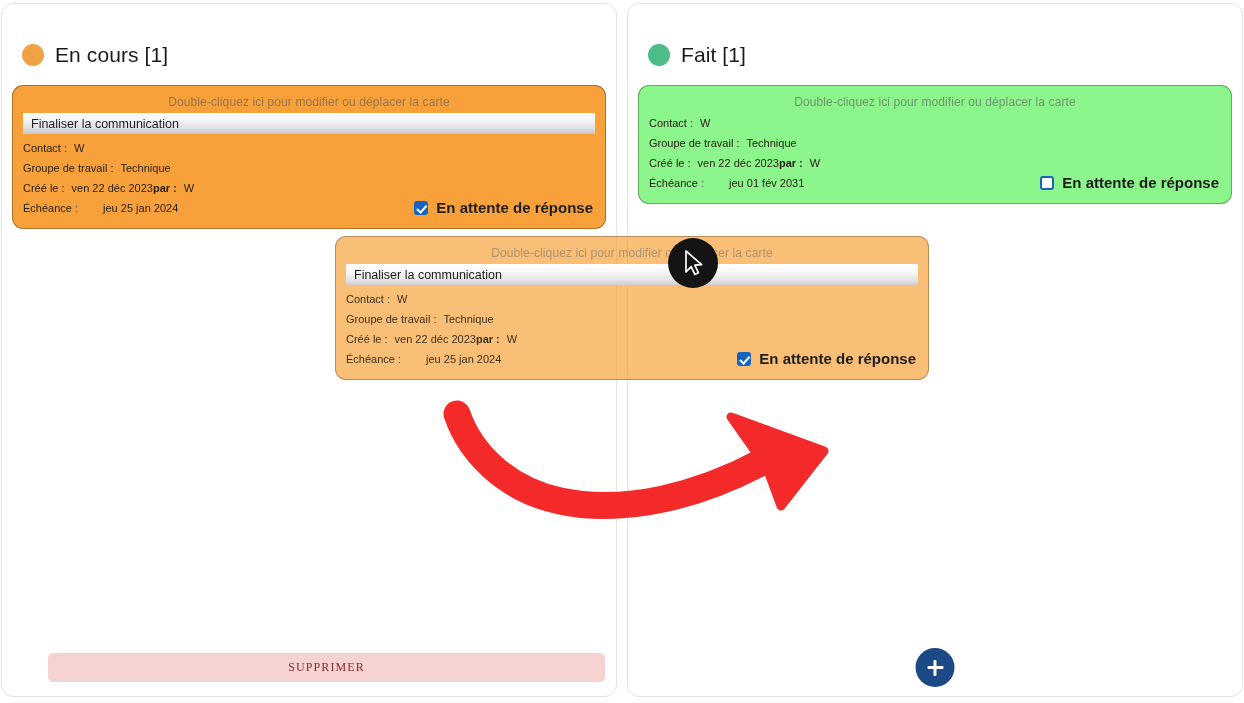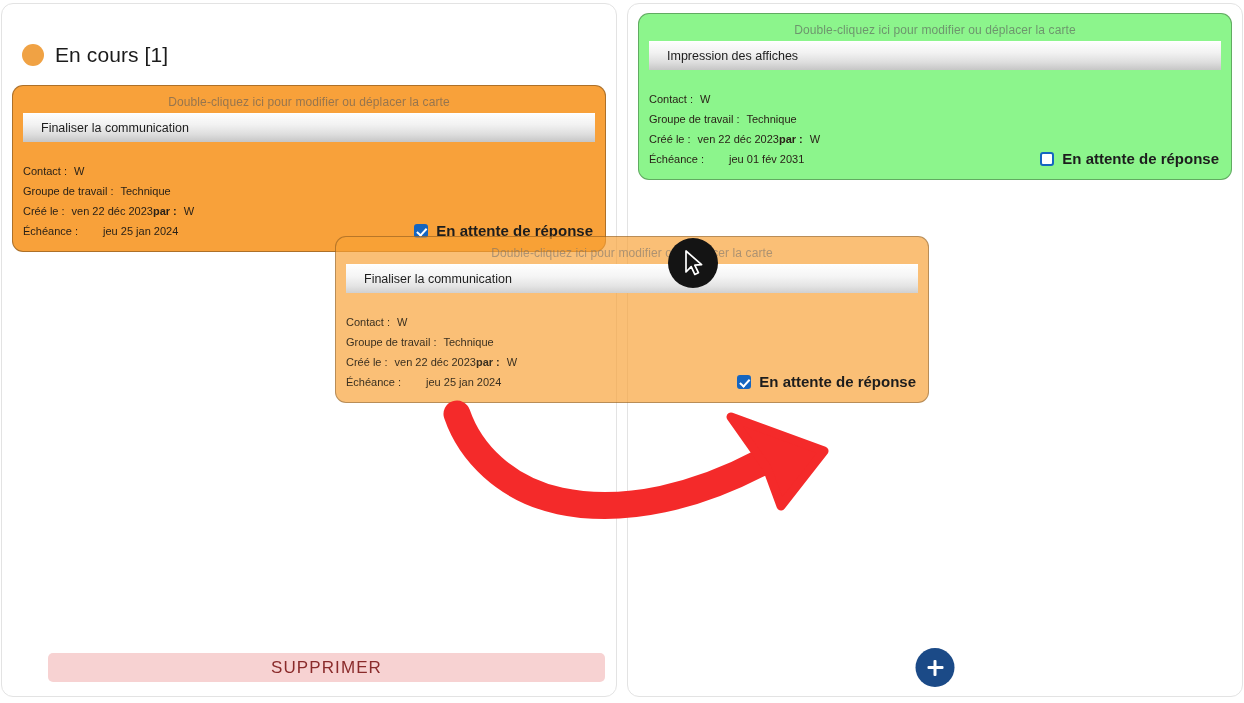--- a/index.html
+++ b/index.html
@@ -69,27 +69,27 @@
     text-align: center;
     font-size: 12px;
     color: rgba(90,90,90,0.62);
     padding: 3px 0 4px 0;
     letter-spacing: 0.1px;
     white-space: nowrap;
     overflow: hidden;
   }
 
   .card-title-bar {
-    height: 29px;
+    height: 21px;
     background: linear-gradient(to bottom, #fdfdfd 0%, #f2f2f2 38%, #dedede 72%, #c6c6c6 100%);
     border-top: 1px solid #ffffff;
     display: flex;
     align-items: center;
-    padding-left: 18px;
-    margin-bottom: 19px;
+    padding-left: 8px;
+    margin-bottom: 4px;
   }
 
   .card-title-text {
     font-size: 12.5px;
     color: #1d1d1d;
     white-space: nowrap;
     overflow: hidden;
   }
 
   .meta-row {
@@ -158,23 +158,23 @@
   .delete-button {
     position: absolute;
     left: 11px;
     right: 11px;
     bottom: 14px;
     height: 29px;
     background: #f7d2d2;
     border: none;
     border-radius: 5px;
     color: #8a2b2b;
-    font-size: 17px;
+    font-size: 12px;
     letter-spacing: 1.1px;
-    font-family: Liberation Sans, sans-serif;
+    font-family: Liberation Serif, serif;
     cursor: pointer;
     display: flex;
     align-items: center;
     justify-content: center;
     margin-left: 35px;
   }
 
   .fab {
     position: absolute;
     left: 50%;
@@ -291,27 +291,28 @@
           <span class="check-label">En attente de réponse</span>
         </span>
       </div>
     </div>
 
     <button class="delete-button">SUPPRIMER</button>
   </div>
 
   <div class="column">
 
+    <div class="column-header">
+      <span class="status-dot" style="background:#4cbd87"></span>
+      <span class="column-title">Fait [1]</span>
+    </div>
 
     <div class="card" style="background:#8cf58c">
       <div class="card-hint">Double-cliquez ici pour modifier ou déplacer la carte</div>
 
-      <div class="card-title-bar">
-        <span class="card-title-text">Impression des affiches</span>
-      </div>
 
       <div class="meta-row">
         <span class="meta-label">Contact :</span>
         <span class="meta-value">W</span>
       </div>
 
       <div class="meta-row">
         <span class="meta-label">Groupe de travail :</span>
         <span class="meta-value">Technique</span>
       </div>

